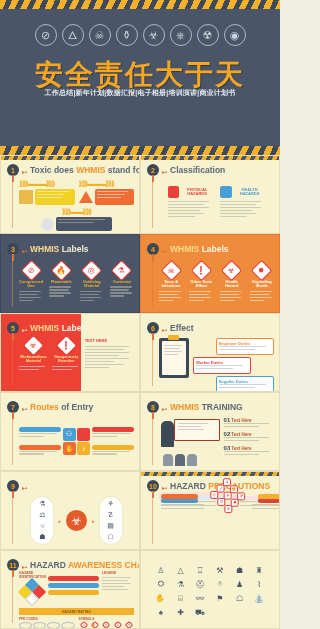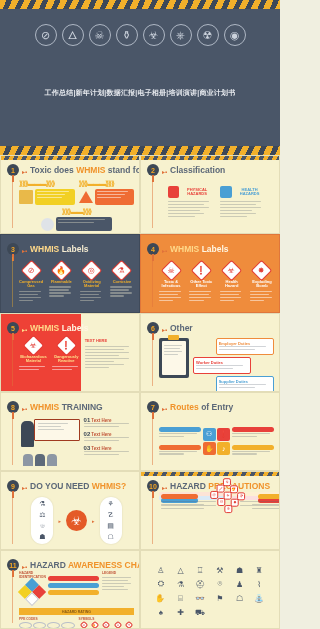--- a/index.html
+++ b/index.html
@@ -85,20 +85,21 @@
     <div class="hico">⊘</div>
     <div class="hico">🜂</div>
     <div class="hico">☠</div>
     <div class="hico">⚱</div>
     <div class="hico">☣</div>
     <div class="hico">⎈</div>
     <div class="hico">☢</div>
     <div class="hico">◉</div>
   </div>
 
+  <div class="hero-title">安全责任大于天</div>
   <div class="hero-sub">工作总结|新年计划|数据汇报|电子相册|培训演讲|商业计划书</div>
 </div>
 
 <div class="grid">
 
   <div class="slide">
     <div class="mini-stripe"></div>
     <div class="badge">1</div>
     <div class="pinline"></div>
     <div class="arrow">▸▪</div>
@@ -347,21 +348,21 @@
             <div class="ln w50"></div>
           </div>
       </div>
     </div>
   </div>
 
   <div class="slide">
     <div class="badge">6</div>
     <div class="pinline"></div>
     <div class="arrow">▸▪</div>
-    <div class="sttl"><span>Other</span></div>
+    <div class="sttl"><span>Effect</span></div>
     <div class="body" style="display:flex;gap:4px;align-items:flex-start">
       <div style="width:30px;height:40px;background:#3d4856;border-radius:2px;padding:3px;position:relative">
         <div style="position:absolute;top:-3px;left:9px;width:11px;height:5px;background:#f2b02b;border-radius:1px"></div>
         <div style="background:#fdf8e8;height:100%;border-radius:1px;padding:4px 2px 0 2px">
           <div class="ln w90"></div>
             <div class="ln w80"></div>
             <div class="ln w90"></div>
             <div class="ln w70"></div>
         </div>
       </div>
@@ -379,20 +380,67 @@
         <div class="ebox" style="background:#fff;border:0.8px solid #4a9fd4;width:72%;align-self:flex-end">
           <div class="lbl" style="color:#4a9fd4">Supplier Duties</div>
           <div class="ln w90"></div>
             <div class="ln w70"></div>
         </div>
       </div>
     </div>
   </div>
 
   <div class="slide">
+    <div class="badge">7</div>
+    <div class="pinline"></div>
+    <div class="arrow">▸▪</div>
+    <div class="sttl"><span class="hl">Routes</span><span> of Entry</span></div>
+    <div class="body" style="display:flex;align-items:center;gap:2px">
+      <div style="flex:1;display:flex;flex-direction:column;gap:6px">
+        <div>
+          <div class="rbtn" style="background:#4a9fd4"></div>
+          <div style="margin-top:1px">
+              <div class="ln w90"></div>
+              <div class="ln w60"></div>
+            </div>
+        </div>
+        <div>
+          <div class="rbtn" style="background:#ef6c33"></div>
+          <div style="margin-top:1px">
+              <div class="ln w90"></div>
+              <div class="ln w60"></div>
+            </div>
+        </div>
+      </div>
+      <div style="display:grid;grid-template-columns:13px 13px;grid-gap:1.5px;transform:rotate(0deg)">
+        <div style="background:#4a9fd4;border-radius:2px;height:13px;display:flex;align-items:center;justify-content:center;color:#fff;font-size:7px">⚇</div>
+        <div style="background:#e8413a;border-radius:2px;height:13px;display:flex;align-items:center;justify-content:center;color:#fff;font-size:7px">❗</div>
+        <div style="background:#ef6c33;border-radius:2px;height:13px;display:flex;align-items:center;justify-content:center;color:#fff;font-size:7px">✋</div>
+        <div style="background:#f2b02b;border-radius:2px;height:13px;display:flex;align-items:center;justify-content:center;color:#fff;font-size:7px">♪</div>
+      </div>
+      <div style="flex:1;display:flex;flex-direction:column;gap:6px">
+        <div>
+          <div class="rbtn" style="background:#e8413a"></div>
+          <div style="margin-top:1px">
+              <div class="ln w90"></div>
+              <div class="ln w60"></div>
+            </div>
+        </div>
+        <div>
+          <div class="rbtn" style="background:#f2b02b"></div>
+          <div style="margin-top:1px">
+              <div class="ln w90"></div>
+              <div class="ln w60"></div>
+            </div>
+        </div>
+      </div>
+    </div>
+  </div>
+
+  <div class="slide">
     <div class="badge">8</div>
     <div class="pinline"></div>
     <div class="arrow">▸▪</div>
     <div class="sttl"><span class="hl">WHMIS</span><span> TRAINING</span></div>
     <div class="body" style="display:flex;gap:4px">
       <div style="flex:1.2;position:relative">
         <div style="position:absolute;left:2px;top:4px;width:13px;height:26px;background:#3d4856;border-radius:5px 5px 1px 1px"></div>
         <div style="position:absolute;left:15px;top:2px;right:0;height:22px;border:1.6px solid #a03a20;background:#fdf8e8;border-radius:1px">
           <div style="margin:3px">
               <div class="ln w80"></div>
@@ -420,71 +468,23 @@
         <div>
           <div style="font-size:6px;font-weight:bold;color:#3d4856"><span>03</span><span style="font-size:4.5px;color:#c1563a;margin-left:1px">Text Here</span></div>
           <div class="ln w90"></div>
             <div class="ln w70"></div>
         </div>
       </div>
     </div>
   </div>
 
   <div class="slide">
-    <div class="badge">7</div>
-    <div class="pinline"></div>
-    <div class="arrow">▸▪</div>
-    <div class="sttl"><span class="hl">Routes</span><span> of Entry</span></div>
-    <div class="body" style="display:flex;align-items:center;gap:2px">
-      <div style="flex:1;display:flex;flex-direction:column;gap:6px">
-        <div>
-          <div class="rbtn" style="background:#4a9fd4"></div>
-          <div style="margin-top:1px">
-              <div class="ln w90"></div>
-              <div class="ln w60"></div>
-            </div>
-        </div>
-        <div>
-          <div class="rbtn" style="background:#ef6c33"></div>
-          <div style="margin-top:1px">
-              <div class="ln w90"></div>
-              <div class="ln w60"></div>
-            </div>
-        </div>
-      </div>
-      <div style="display:grid;grid-template-columns:13px 13px;grid-gap:1.5px;transform:rotate(0deg)">
-        <div style="background:#4a9fd4;border-radius:2px;height:13px;display:flex;align-items:center;justify-content:center;color:#fff;font-size:7px">⚇</div>
-        <div style="background:#e8413a;border-radius:2px;height:13px;display:flex;align-items:center;justify-content:center;color:#fff;font-size:7px">❗</div>
-        <div style="background:#ef6c33;border-radius:2px;height:13px;display:flex;align-items:center;justify-content:center;color:#fff;font-size:7px">✋</div>
-        <div style="background:#f2b02b;border-radius:2px;height:13px;display:flex;align-items:center;justify-content:center;color:#fff;font-size:7px">♪</div>
-      </div>
-      <div style="flex:1;display:flex;flex-direction:column;gap:6px">
-        <div>
-          <div class="rbtn" style="background:#e8413a"></div>
-          <div style="margin-top:1px">
-              <div class="ln w90"></div>
-              <div class="ln w60"></div>
-            </div>
-        </div>
-        <div>
-          <div class="rbtn" style="background:#f2b02b"></div>
-          <div style="margin-top:1px">
-              <div class="ln w90"></div>
-              <div class="ln w60"></div>
-            </div>
-        </div>
-      </div>
-    </div>
-  </div>
-
-  <div class="slide">
     <div class="badge">9</div>
     <div class="pinline"></div>
     <div class="arrow">▸▪</div>
-    <div class="sttl"><span>DO YOU NEED </span><span class="hl">WHMIS?</span></div>
     <div class="body" style="display:flex;align-items:center;justify-content:center;gap:5px">
       <div style="width:22px;background:#fff;border-radius:11px;padding:3px 0;display:flex;flex-direction:column;align-items:center;gap:3px;box-shadow:0 0 2px rgba(0,0,0,.12)">
         <span style="font-size:7px;color:#4a5668">⚗</span>
         <span style="font-size:7px;color:#4a5668">⚖</span>
         <span style="font-size:7px;color:#4a5668">⌾</span>
         <span style="font-size:7px;color:#4a5668">☗</span>
       </div>
       <span style="font-size:5px;color:#e0723a">▸</span>
       <div style="width:21px;height:21px;border-radius:50%;background:#e45a28;display:flex;align-items:center;justify-content:center;color:#fff;font-size:12px">☣</div>
       <span style="font-size:5px;color:#e0723a">▸</span>

